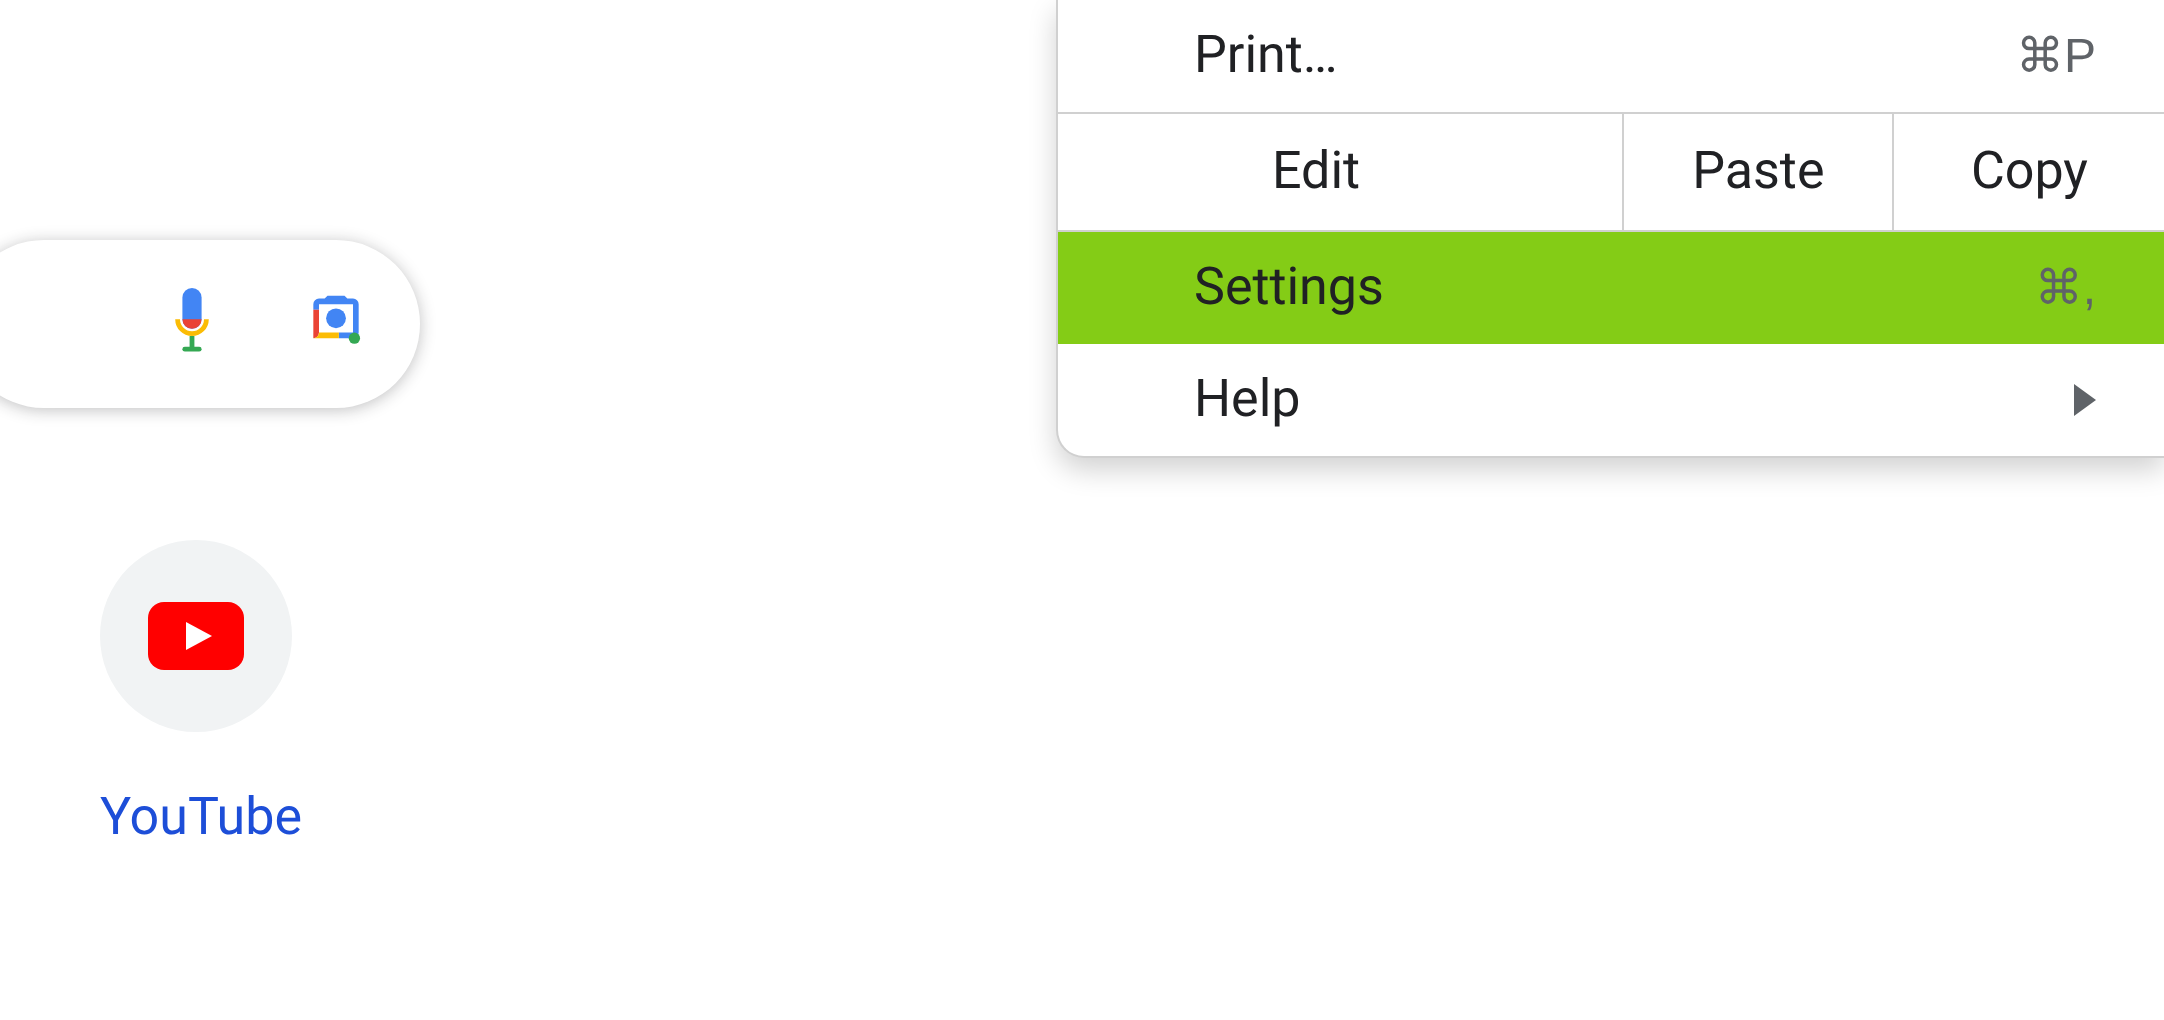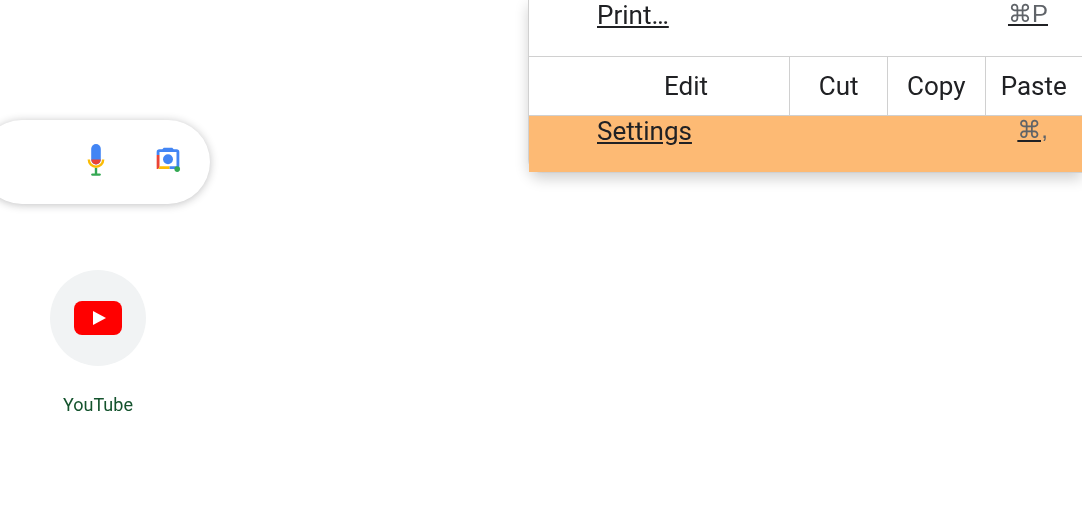--- a/index.html
+++ b/index.html
@@ -52,48 +52,48 @@
       width: 96px;
       height: 96px;
       border-radius: 50%;
       background: #f1f3f4;
       display: flex;
       align-items: center;
       justify-content: center;
       margin: 0 auto 28px;
     }
     .shortcut-label {
-      font-size: 18px;
-      color: #14532d;
+      font-size: 26px;
+      color: #1d4ed8;
       font-weight: 400;
     }
 
     
     .menu {
       position: absolute;
       top: 0;
       left: 528px;
       right: 0;
       background: #fff;
       border-left: 1px solid #d0d0d0;
       border-bottom: 1px solid #d0d0d0;
       border-bottom-left-radius: 14px;
       box-shadow: 0 6px 14px rgba(0,0,0,0.18);
     }
     .menu-item {
       height: 56px;
       display: flex;
+      align-items: center;
       justify-content: space-between;
       padding: 0 34px 0 68px;
       font-size: 26px;
       color: #202124;
-      text-decoration: underline;
     }
     .menu-item.highlight {
-      background: #fdba74;
+      background: #84cc16;
     }
     .menu-shortcut {
       font-size: 24px;
       color: #5f6368;
       font-family: -apple-system, BlinkMacSystemFont, sans-serif;
     }
     .chevron {
       width: 0;
       height: 0;
       border-top: 8px solid transparent;
@@ -115,21 +115,20 @@
       align-items: center;
       justify-content: center;
       font-size: 26px;
       color: #202124;
     }
     .edit-cell:last-child { border-right: none; }
     .edit-cell.label {
       justify-content: flex-start;
       padding-left: 107px;
       flex: 1.3;
-      margin-left: 28px;
     }
   </style>
 </head>
 <body>
 
 <div class="searchbar">
   <span class="icon-slot">
     <svg width="30" height="36" viewBox="0 0 24 30">
       <path fill="#4285F4" d="M12 0a4 4 0 0 0-4 4v9a4 4 0 0 0 8 0V4a4 4 0 0 0-4-4z"></path>
       <path fill="#EA4335" d="M12 17a4 4 0 0 0 4-4h-8a4 4 0 0 0 4 4z"></path>
@@ -164,24 +163,27 @@
   <div class="menu-item">
     <span>Print…</span>
     <span class="menu-shortcut">⌘P</span>
   </div>
 
 
 
 
   <div class="edit-row">
     <div class="edit-cell label">Edit</div>
-    <div class="edit-cell">Cut</div>
+    <div class="edit-cell">Paste</div>
     <div class="edit-cell">Copy</div>
-    <div class="edit-cell">Paste</div>
   </div>
 
   <div class="menu-item highlight">
     <span>Settings</span>
     <span class="menu-shortcut">⌘,</span>
   </div>
 
+  <div class="menu-item">
+    <span>Help</span>
+    <span class="chevron"></span>
+  </div>
 
 </div>
 
 </body></html>

